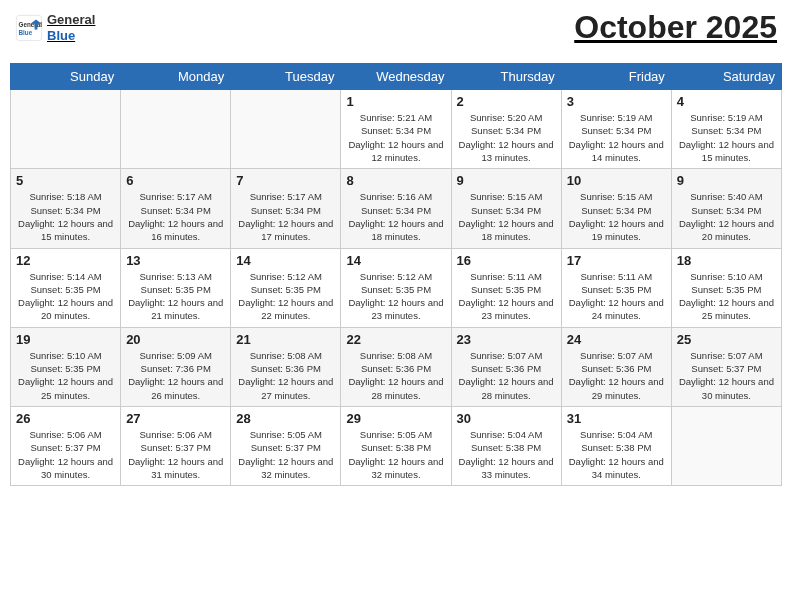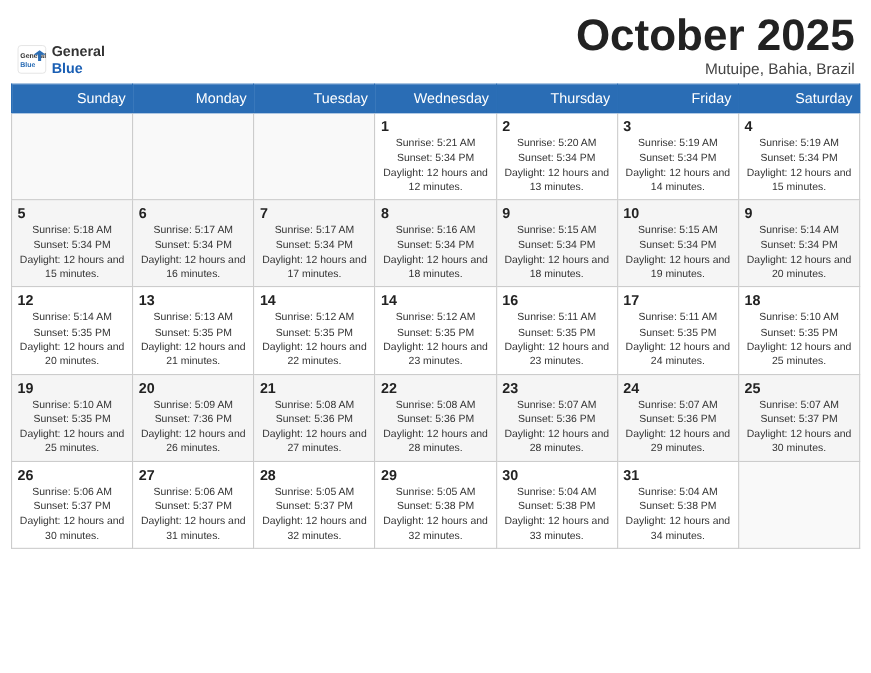--- a/index.html
+++ b/index.html
@@ -5,24 +5,25 @@
     * { box-sizing: border-box; margin: 0; padding: 0; }
     body {
       font-family: Arial, sans-serif;
       background: #fff;
       width: 792px;
       min-height: 612px;
       padding: 10px;
     }
     .header {
       display: flex;
-      align-items: flex-end;
+      align-items: center;
       justify-content: space-between;
-      margin-bottom: 6px;
+      margin-bottom: 18px;
       padding: 0 5px;
+      text-decoration: underline;
     }
     .logo {
       display: flex;
       align-items: center;
       gap: 4px;
     }
     .logo-text {
       font-size: 13px;
       font-weight: bold;
       color: #333;
@@ -32,21 +33,21 @@
       color: #1a5fb4;
     }
     .logo-icon {
       width: 28px;
       height: 28px;
     }
     .month-title {
       text-align: right;
     }
     .month-title h1 {
-      font-size: 40px;
+      font-size: 32px;
       font-weight: bold;
       color: #222;
       line-height: 1.1;
     }
     .month-title p {
       font-size: 14px;
       color: #444;
     }
     .calendar {
       width: 100%;
@@ -100,21 +101,20 @@
       <text x="5" y="30" font-size="9" font-weight="bold" fill="#2a6db5">Blue</text>
       <path d="M30 8 L38 14 L32 14 L32 22 L28 22 L28 14 L22 14 Z" fill="#2a6db5"></path>
     </svg>
     <div class="logo-text">
       <div>General</div>
       <div><span>Blue</span></div>
     </div>
   </div>
   <div class="month-title">
     <h1>October 2025</h1>
-    <p>Mutuipe, Bahia, Brazil</p>
   </div>
 </div>
 
 <table class="calendar">
   <thead>
     <tr>
     <th>Sunday</th>
         <th>Monday</th>
         <th>Tuesday</th>
         <th>Wednesday</th>
@@ -195,21 +195,21 @@
         </td>
         <td>
           <div class="day-number">10</div>
           <div class="day-info">Sunrise: 5:15 AM
 Sunset: 5:34 PM
 Daylight: 12 hours
 and 19 minutes.</div>
         </td>
         <td>
           <div class="day-number">9</div>
-          <div class="day-info">Sunrise: 5:14 AM
+          <div class="day-info">Sunrise: 5:40 AM
 Sunset: 5:34 PM
 Daylight: 12 hours
 and 20 minutes.</div>
         </td>
       </tr>
       <tr>
         <td>
           <div class="day-number">12</div>
           <div class="day-info">Sunrise: 5:14 AM
 Sunset: 5:35 PM

